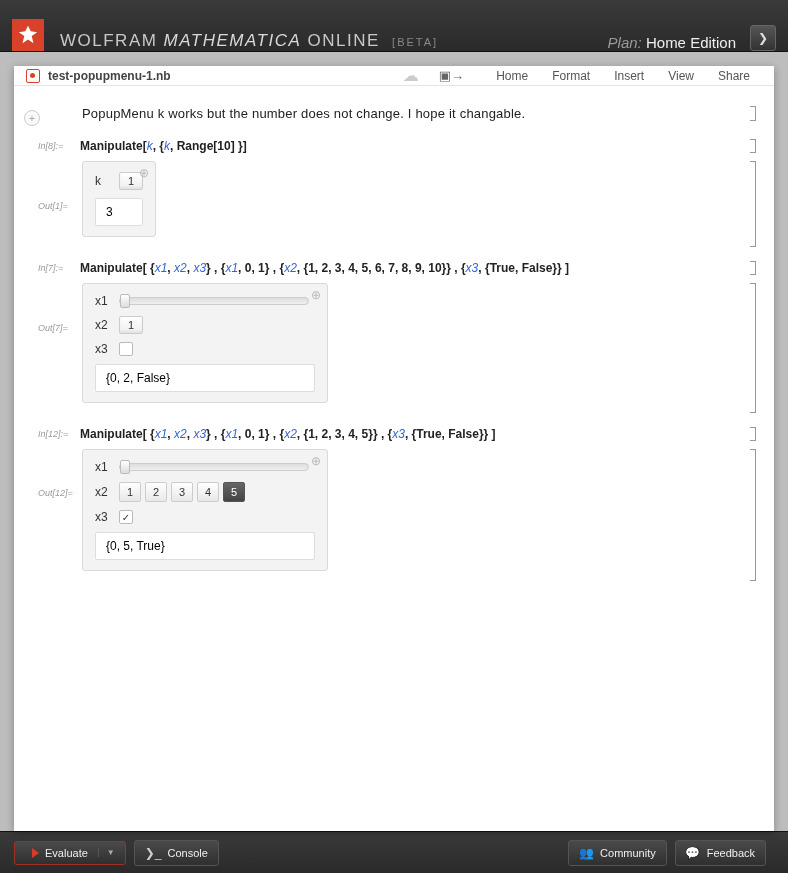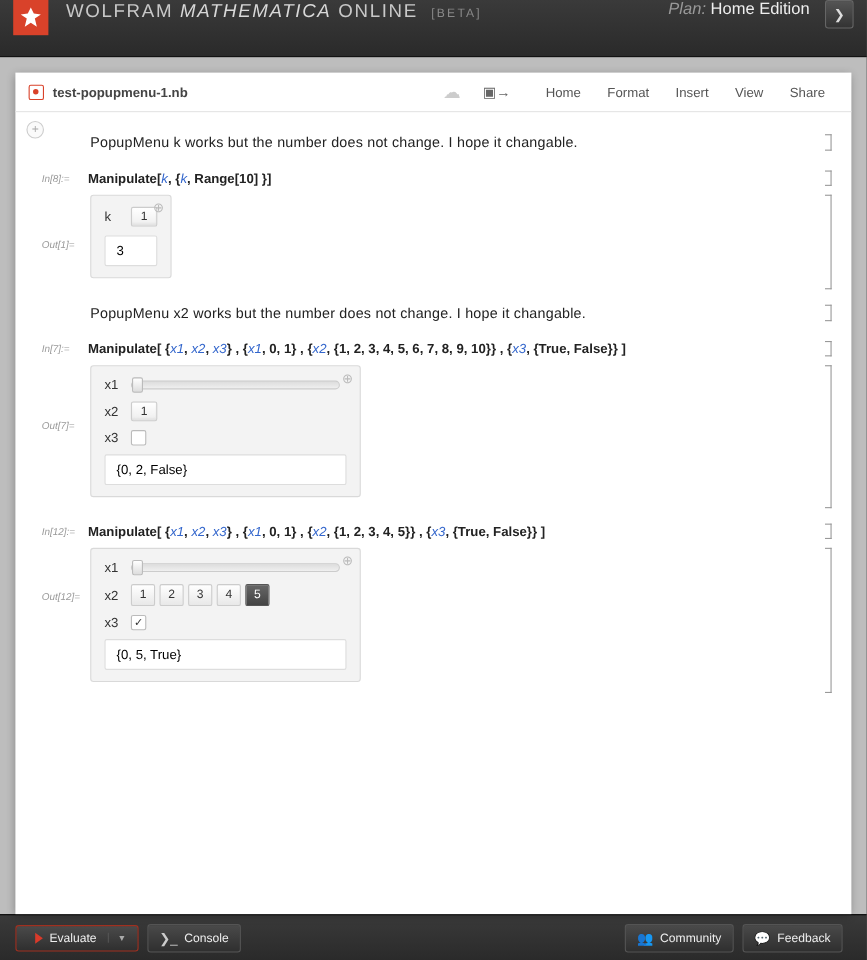--- a/index.html
+++ b/index.html
@@ -7,21 +7,21 @@
       font-family: Arial, Helvetica, sans-serif;
       background: #1e1e1e;
       width: 788px;
       height: 873px;
       overflow: hidden;
     }
     .topbar {
       background: linear-gradient(to bottom, #3a3a3a, #2a2a2a);
       height: 52px;
       display: flex;
-      align-items: flex-start;
+      align-items: flex-end;
       padding: 0 12px;
       border-bottom: 1px solid #111;
     }
     .logo {
       width: 32px; height: 32px;
       background: #d9422a;
       display: flex; align-items: center; justify-content: center;
       margin-right: 16px;
     }
     .brand {
@@ -54,21 +54,21 @@
       background: #fff;
       height: 100%;
       box-shadow: 0 2px 8px rgba(0,0,0,0.3);
       display: flex;
       flex-direction: column;
       position: relative;
     }
     .doc-toolbar {
       display: flex;
       align-items: center;
-      height: 36px;
+      height: 20px;
       padding: 0 12px;
       border-bottom: 1px solid #e4e4e4;
       font-size: 12px;
       color: #555;
     }
     .nb-icon {
       width: 14px; height: 14px;
       border: 1px solid #d9422a;
       border-radius: 2px;
       margin-right: 8px;
@@ -323,33 +323,29 @@
             <div class="ctrl-row">
               <span class="ctrl-label">k</span>
               <span class="popup">1</span>
             </div>
             <div class="result-box" style="min-width:34px;">3</div>
           </div>
         </div>
         <div class="cell-bracket"></div>
       </div>
 
-      <div class="cell">
-        <div class="text-cell">PopupMenu x2 works but the number does not change. I hope it changable.</div>
-        <div class="cell-bracket"></div>
-      </div>
 
       <div class="cell" style="margin-bottom:4px;">
         <div class="in-label">In[7]:=</div>
         <div class="code-line">Manipulate[ {<span class="sym">x1</span>, <span class="sym">x2</span>, <span class="sym">x3</span>} , {<span class="sym">x1</span>, 0, 1} , {<span class="sym">x2</span>, {1, 2, 3, 4, 5, 6, 7, 8, 9, 10}} , {<span class="sym">x3</span>, {True, False}} ]</div>
         <div class="cell-bracket"></div>
       </div>
 
       <div class="cell" style="padding-bottom:10px;">
-        <div class="out-label" style="top:50px;">Out[7]=</div>
+        <div class="out-label" style="top:40px;">Out[7]=</div>
         <div class="output-box">
           <div class="panel">
             <span class="plus">⊕</span>
             <div class="ctrl-row">
               <span class="ctrl-label">x1</span>
               <div class="slider-track">
                   <div class="slider-thumb"></div>
                 </div>
             </div>
             <div class="ctrl-row">

